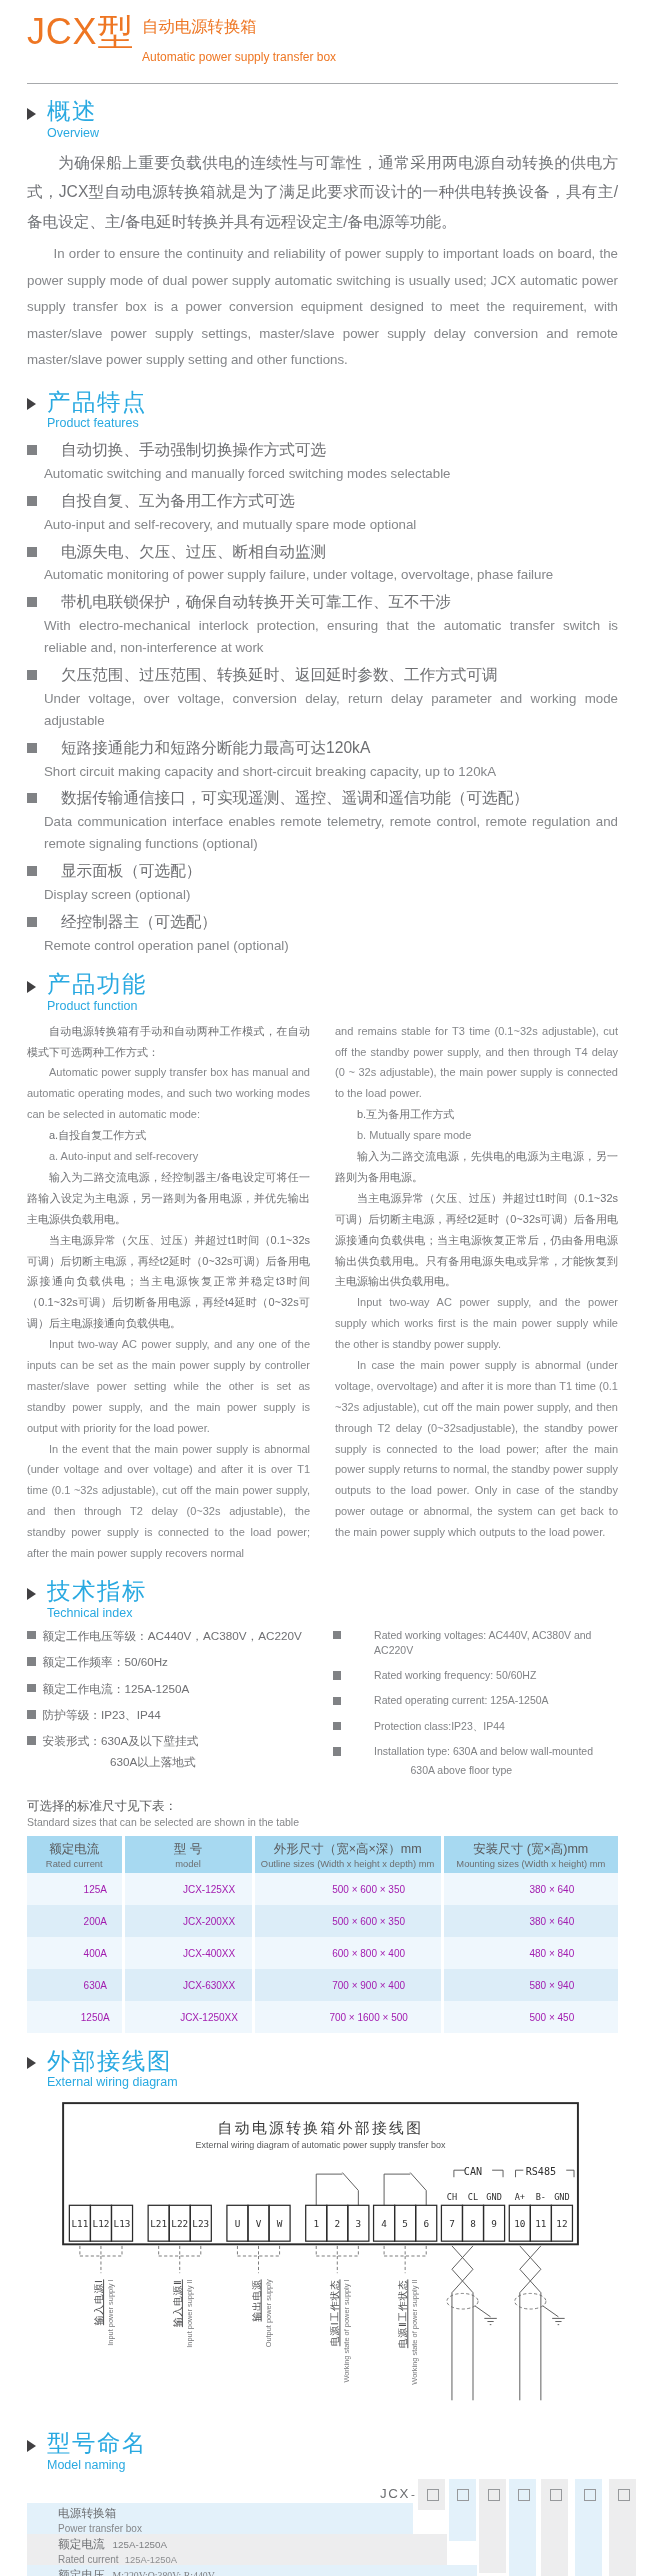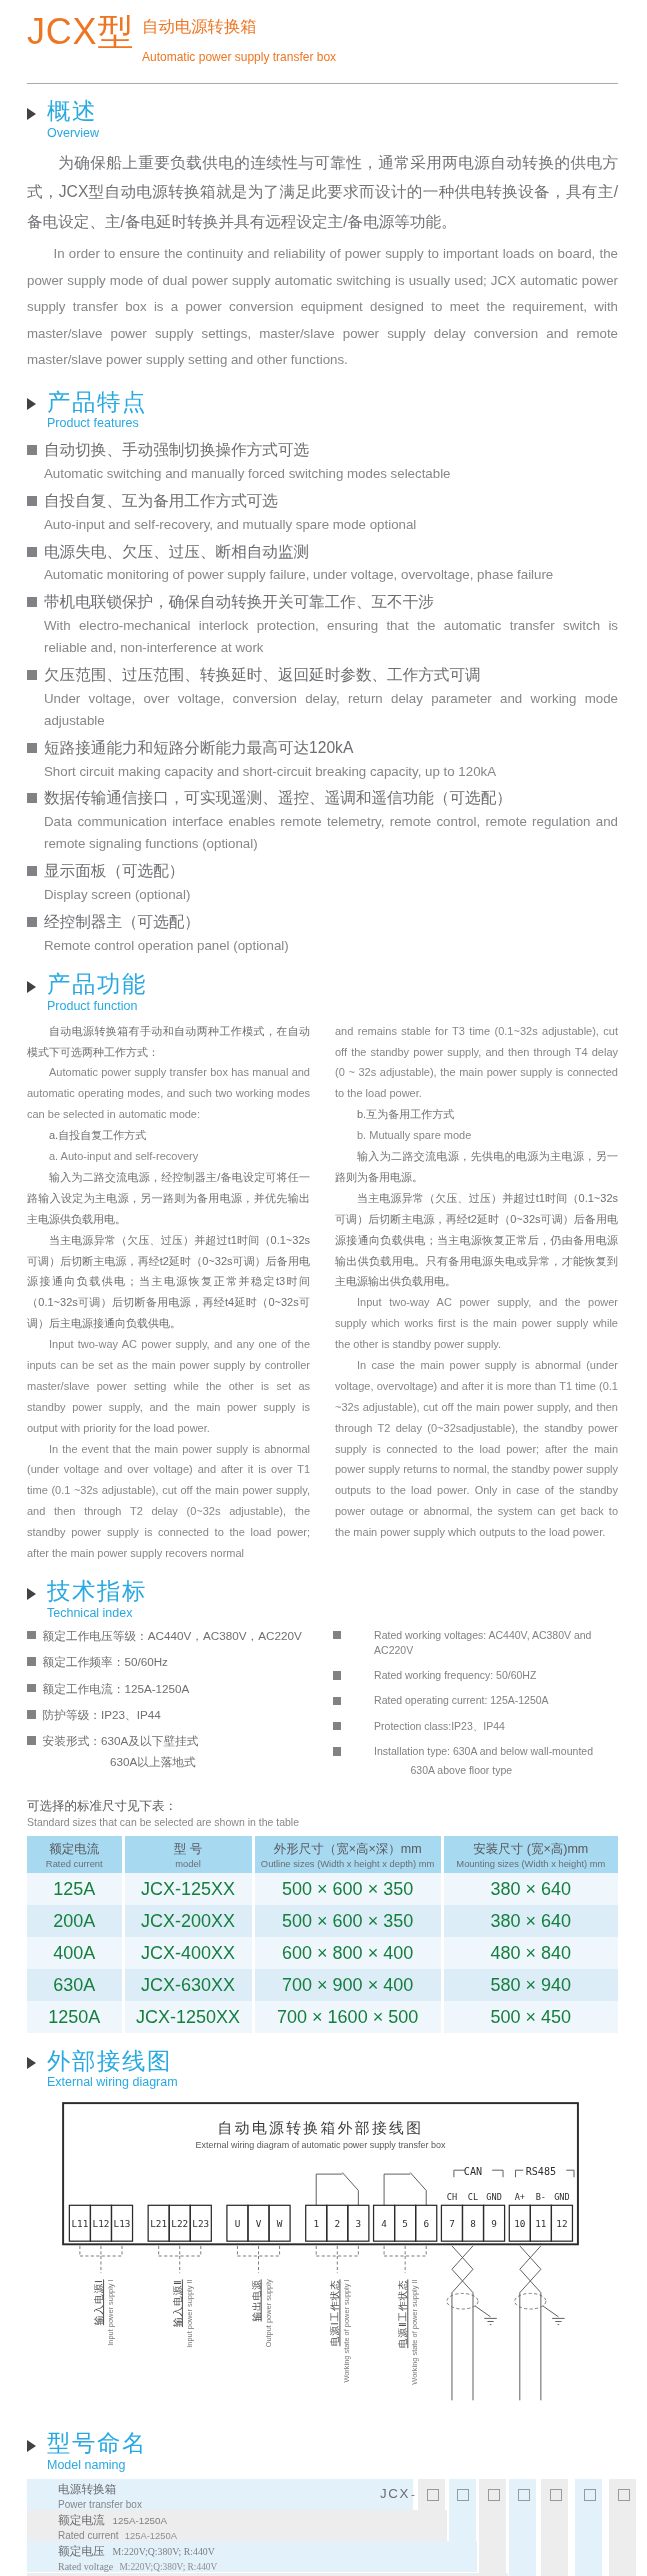--- a/index.html
+++ b/index.html
@@ -19,21 +19,21 @@
   .tri{width:0;height:0;border-left:9.4px solid #414042;border-top:6.2px solid transparent;border-bottom:6.2px solid transparent;margin-top:8.6px;flex:none;}
   .sec-titles .cn{font-size:23.4px;color:#29a9e1;letter-spacing:1.6px;line-height:1.1;}
   .sec-titles .en{font-size:12.5px;color:#29a9e1;margin-top:0.8px;}
 
   
   .para-cn{font-size:15.6px;line-height:1.9;color:#717377;text-indent:2em;text-align:justify;margin:6.2px 0 0 0;}
   .para-en{font-size:13.3px;line-height:2.0;color:#85878a;text-indent:2em;text-align:justify;margin:4.7px 0 0 0;}
 
   
   .feat{margin:0 0 3.9px 0;}
-  .feat-cn{display:flex;gap:7px;font-size:15.6px;line-height:1.6;color:#6d6e71;}
+  .feat-cn{display:flex;gap:24px;font-size:15.6px;line-height:1.6;color:#6d6e71;}
   .sq{width:10px;height:10px;background:#808285;flex:none;margin-top:7px;}
   .feat-en{font-size:13.3px;line-height:1.65;color:#85878a;padding-left:17px;text-align:justify;}
 
   
   .func-cols{display:flex;gap:25px;margin-top:4.7px;}
   .func-col{flex:1;min-width:0;}
   .f-cn{font-size:11px;line-height:1.9;color:#6f7073;text-indent:2em;text-align:justify;margin:0;}
   .f-en{font-size:11px;line-height:1.9;color:#85878a;text-indent:2em;text-align:justify;margin:0;}
 
   
@@ -48,41 +48,41 @@
 
   
   .tbl-intro-cn{font-size:12.5px;color:#58595b;margin:12.5px 0 0.8px 0;}
   .tbl-intro-en{font-size:10.5px;color:#85878a;margin:0 0 7.8px 0;}
   table.sizes{width:100%;border-collapse:separate;border-spacing:0;}
   table.sizes th,table.sizes td{border-left:3.1px solid #fff;text-align:center;}
   table.sizes th:first-child,table.sizes td:first-child{border-left:none;}
   table.sizes th{background:#a7d9f1;font-weight:normal;padding:4.7px 1.6px;}
   table.sizes th .hc{font-size:12.5px;color:#58595b;}
   table.sizes th .he{font-size:9.4px;color:#6c6e70;}
-  table.sizes td{font-size:18px;color:#15803d;height:30px;}
+  table.sizes td{font-size:10px;color:#a21caf;height:30px;padding-left:43px;}
   table.sizes tr.odd td{background:#eff7fd;}
   table.sizes tr.even td{background:#dcedf8;}
   .col-c1{width:16%;}.col-c2{width:22%;}.col-c3{width:32%;}.col-c4{width:30%;}
 
   
   .wiring-wrap{margin:11px 0 3.1px 33px;}
   .wd-title-cn{font-size:19px;fill:#3a3a3a;letter-spacing:3px;}
   .wd-title-en{font-size:11.5px;fill:#58595b;}
   .wd-term{font-size:12px;fill:#2f2f2f;font-family:"DejaVu Sans Mono",monospace;}
   .wd-pin{font-size:11px;fill:#2f2f2f;font-family:"DejaVu Sans Mono",monospace;}
   .wd-bus{font-size:13px;fill:#2f2f2f;font-family:"DejaVu Sans Mono",monospace;}
   .wd-vcn{font-size:12.5px;fill:#4a4b4d;text-decoration:underline;letter-spacing:1px;}
   .wd-ven{font-size:9.5px;fill:#77787b;}
   .wd-stroke{stroke:#2b2b2b;fill:none;}
   .wd-thin{stroke:#555;fill:none;stroke-width:1.2;}
   .wd-dash{stroke:#666;fill:none;stroke-width:1.1;stroke-dasharray:4 3;}
 
   
   .naming{position:relative;width:612px;height:250px;margin-top:7.8px;}
-  .nrow{position:absolute;left:0;height:31px;box-sizing:border-box;padding:3.1px 0 0 31px;}
+  .nrow{position:absolute;left:0;height:31px;box-sizing:border-box;padding:3.1px 0 0 31px;margin-top:24px;}
   .nrow .l1{white-space:nowrap;}
   .nrow .lab{font-size:11.7px;color:#6b6d70;}
   .nrow .det{font-size:9.8px;color:#7d7f82;margin-left:7.8px;}
   .nrow .elab{font-size:10px;color:#85878a;}
   .nrow .edet{font-size:9.4px;color:#8d8f92;margin-left:6.2px;}
   .row-blue{background:#e3f1fa;}
   .row-gray{background:#ededee;}
   .nstrip{position:absolute;top:0;width:27px;}
   .nbox{position:absolute;top:9.4px;width:10px;height:10px;border:1.2px solid #97999c;background:transparent;}
   .njcx{position:absolute;left:353px;top:6.2px;font-size:13.3px;color:#6b6d70;letter-spacing:1.6px;}

